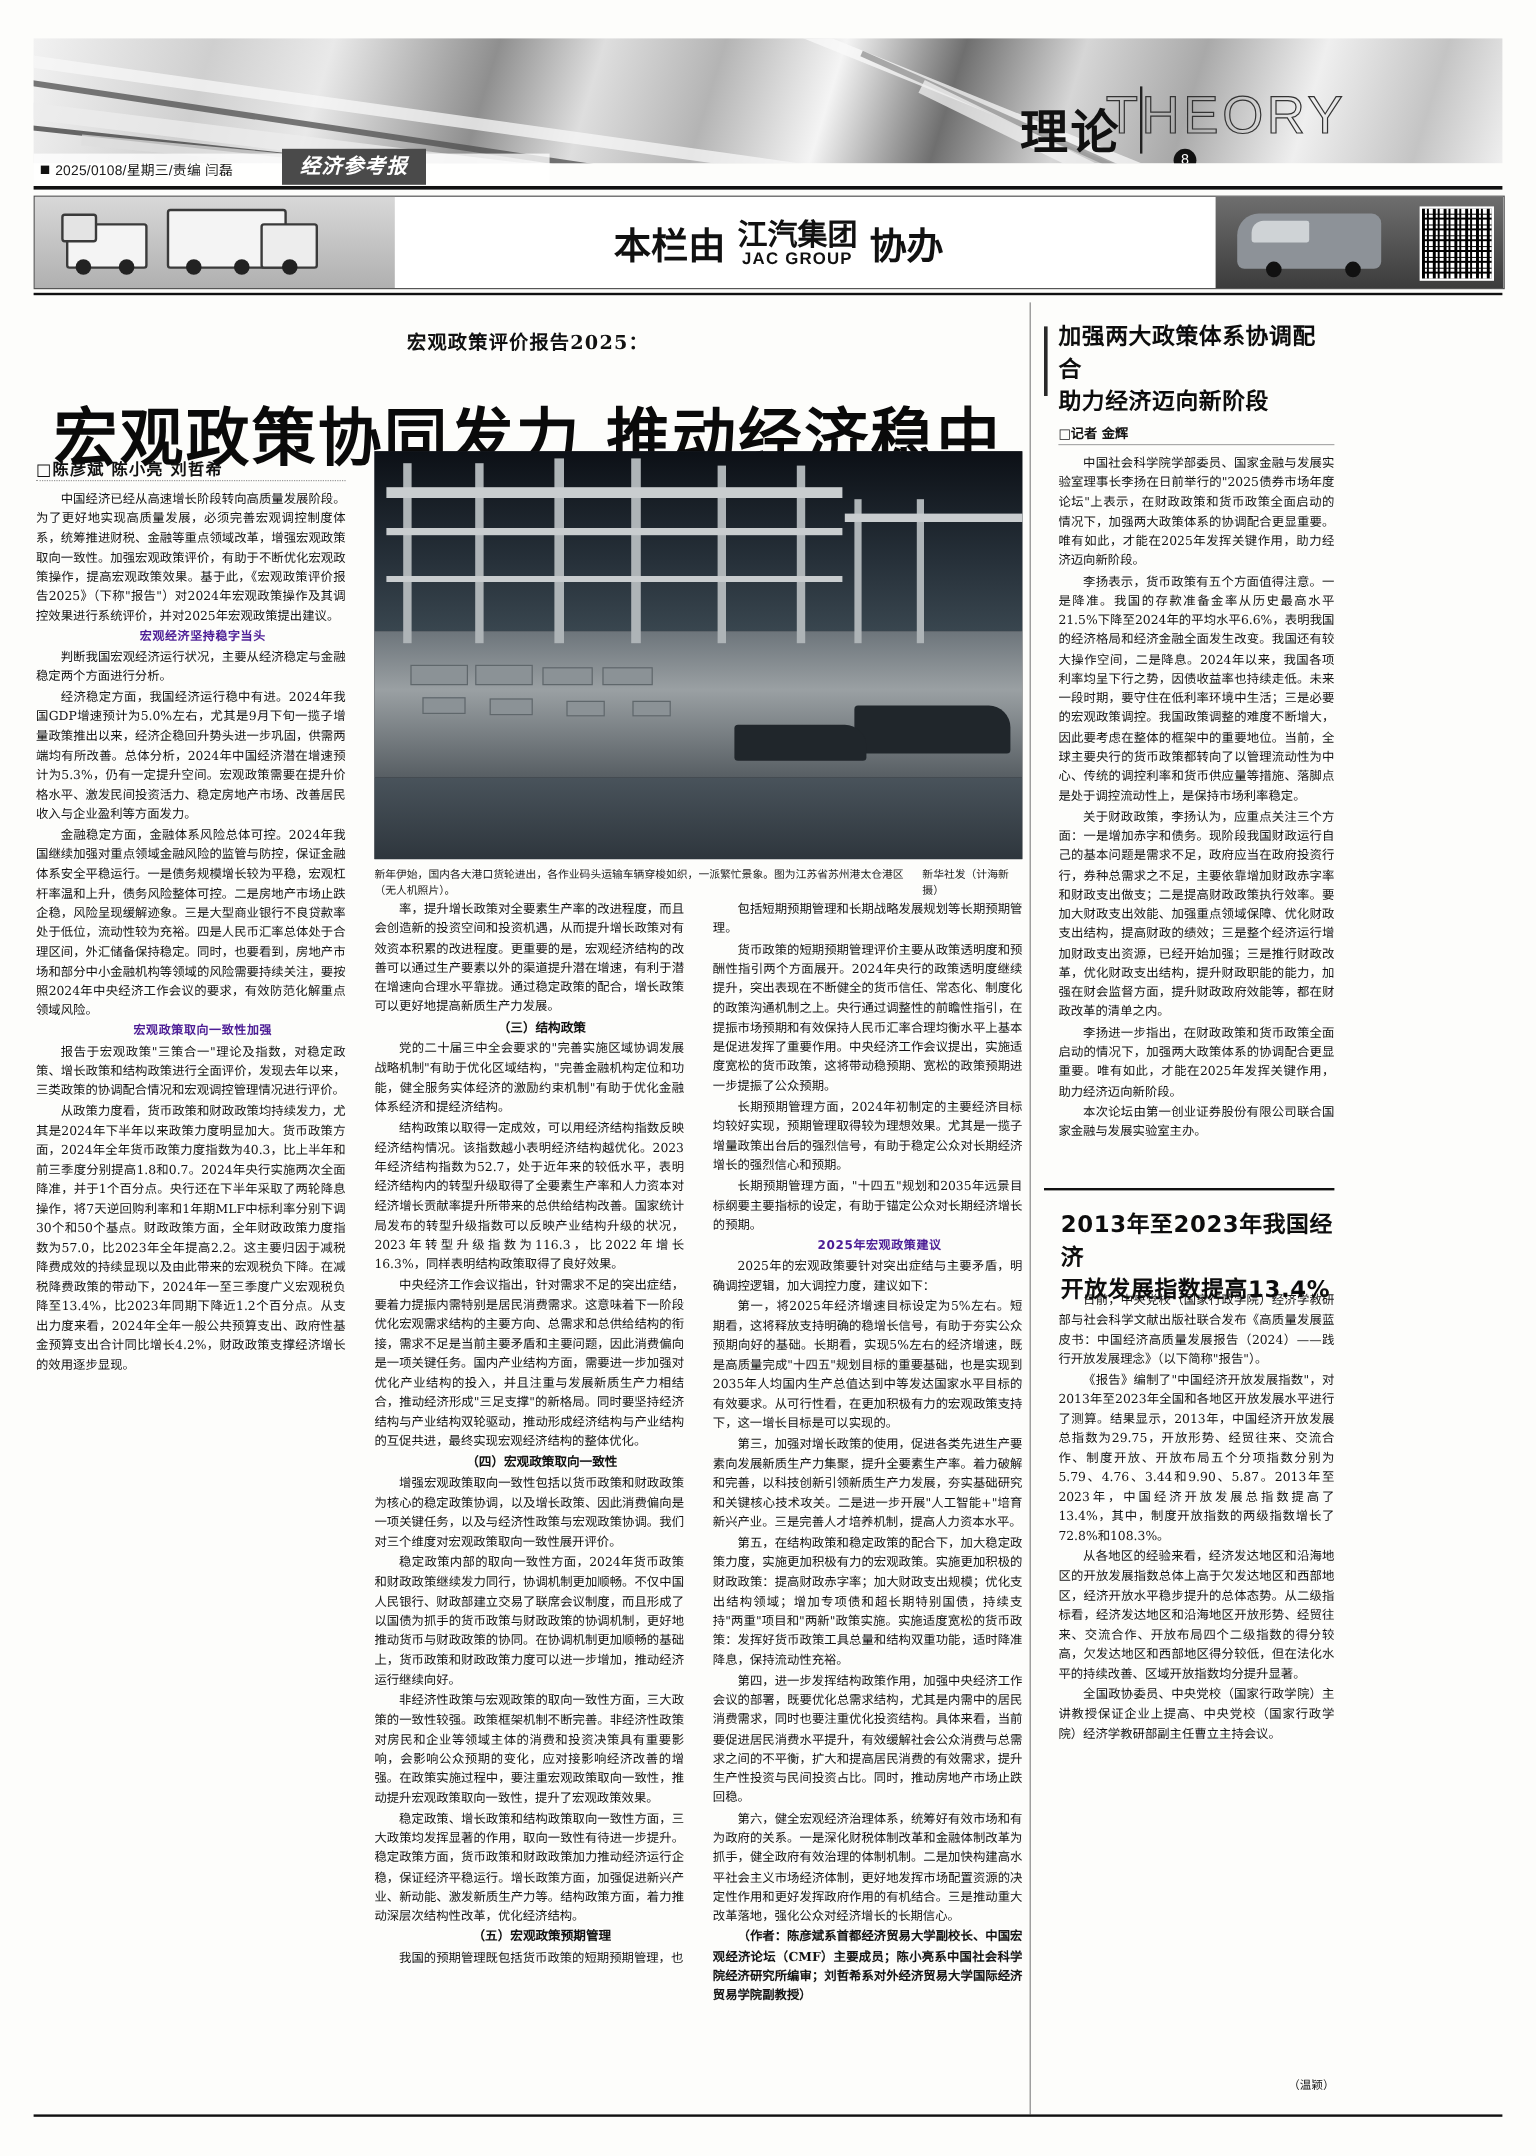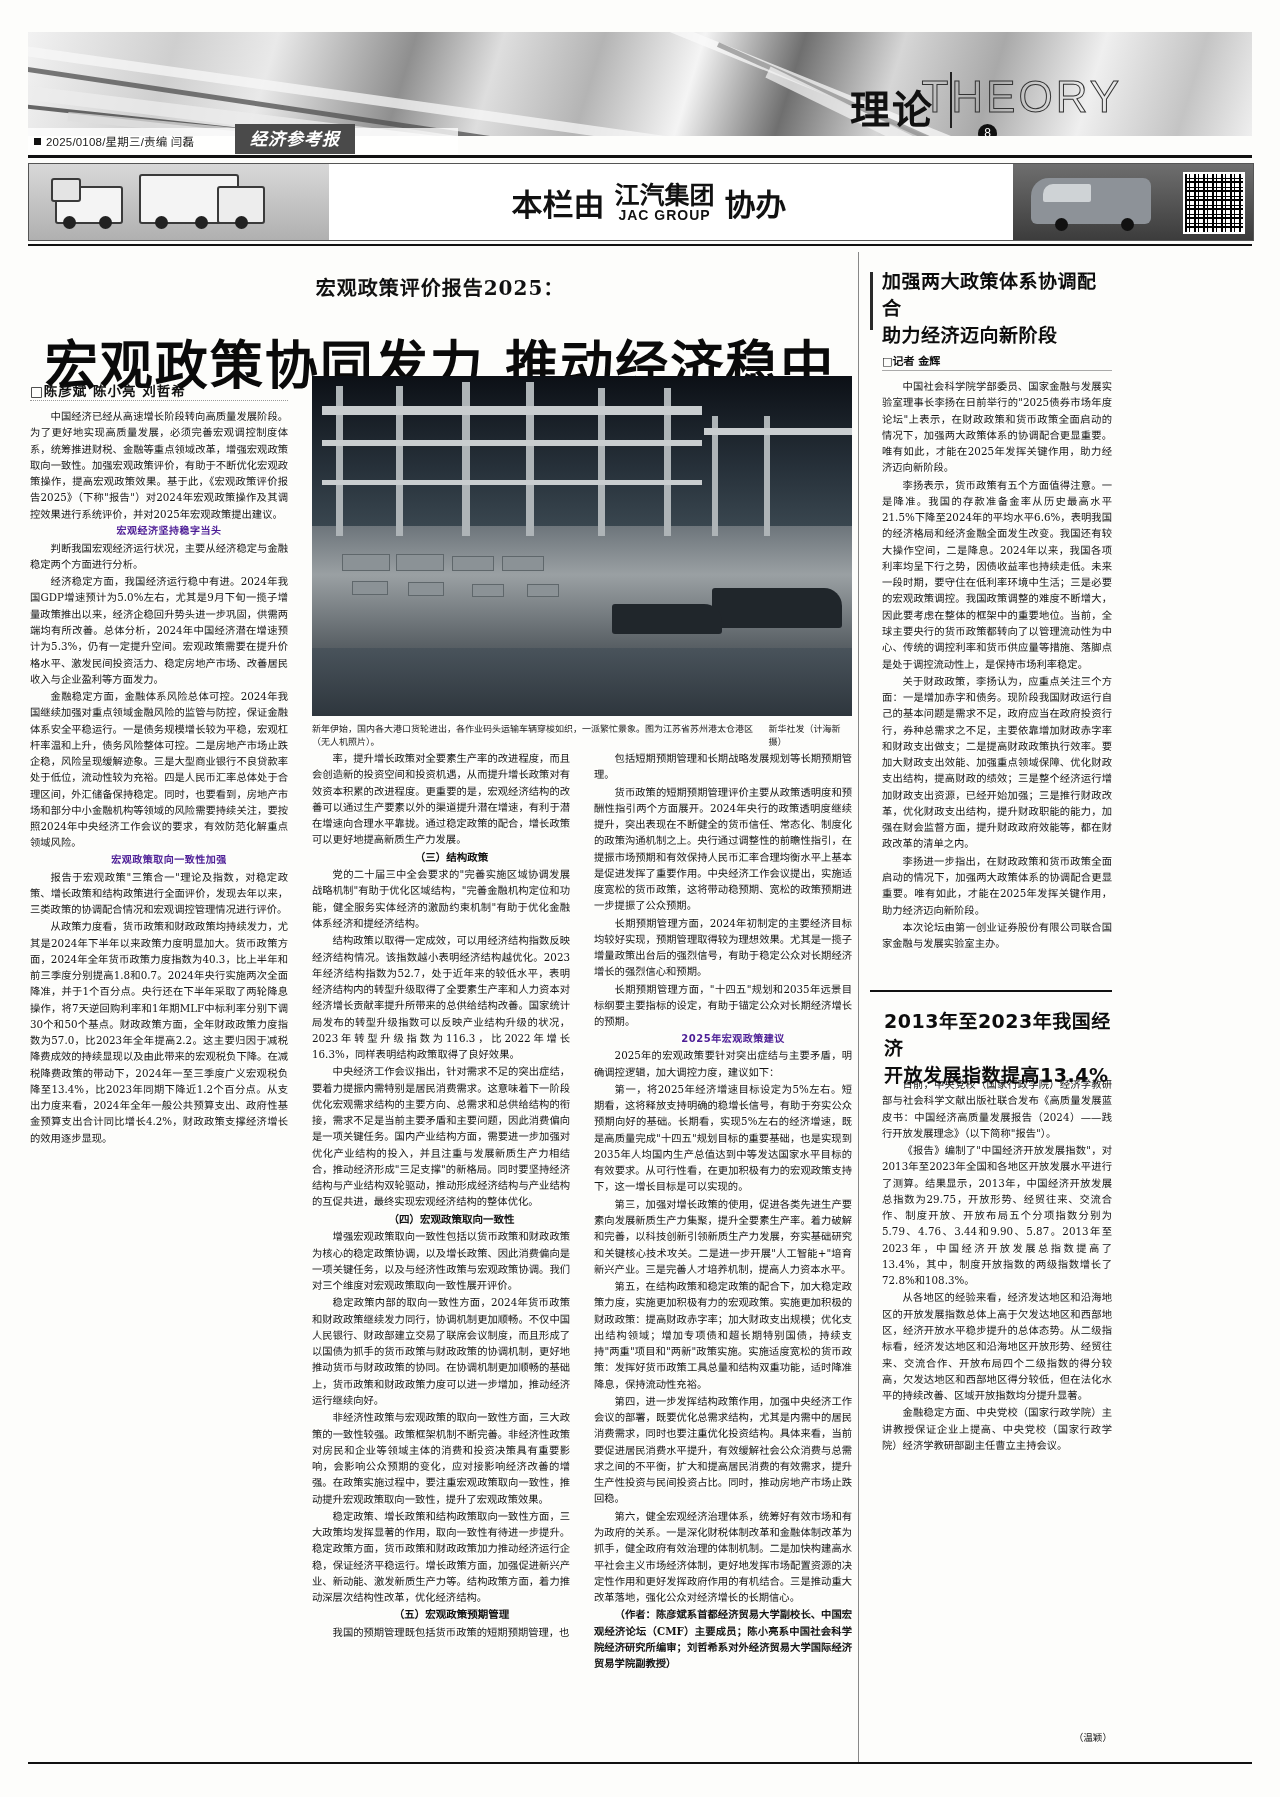--- a/index.html
+++ b/index.html
@@ -71,21 +71,21 @@
     background-image:
       linear-gradient(90deg,#000 25%,transparent 25% 50%,#000 50% 60%,transparent 60%),
       linear-gradient(0deg,#000 20%,transparent 20% 45%,#000 45% 55%,transparent 55%);
     background-size:9px 9px,9px 9px;}
   
   .rule-under-sponsor{position:absolute;left:28px;top:244px;width:1224px;height:2px;background:#111;}
   .col-divider{position:absolute;top:252px;width:1px;background:#888;}
   
   .kicker{
     position:absolute;left:30px;top:272px;width:820px;text-align:center;
-    font-size:20px;font-weight:bold;color:#111;font-family:"DejaVu Serif",serif;
+    font-size:16px;font-weight:bold;color:#111;font-family:"DejaVu Serif",serif;
     letter-spacing:1px;
   }
   .headline{
     position:absolute;left:30px;top:300px;width:820px;text-align:center;
     font-size:53px;font-weight:bold;color:#0a0a0a;font-family:"DejaVu Sans",sans-serif;
     letter-spacing:2px;line-height:1.15;
   }
   .byline{
     position:absolute;left:30px;top:380px;font-size:13.5px;font-weight:bold;color:#111;
     font-family:"DejaVu Serif",serif;letter-spacing:1px;
@@ -297,18 +297,18 @@
 
   <div class="side-rule" style="left:870px;top:990px;width:242px;height:2px;background:#111;"></div>
   <div class="side-head" style="left:884px;top:1008px;width:240px;">
     <div>2013年至2023年我国经济</div>
     <div>开放发展指数提高13.4%</div>
   </div>
   <div class="bodycol" id="side2" style="left:882px;top:1076px;width:230px;height:640px;">
       <p>日前，中央党校（国家行政学院）经济学教研部与社会科学文献出版社联合发布《高质量发展蓝皮书：中国经济高质量发展报告（2024）——践行开放发展理念》（以下简称"报告"）。</p>
       <p>《报告》编制了"中国经济开放发展指数"，对2013年至2023年全国和各地区开放发展水平进行了测算。结果显示，2013年，中国经济开放发展总指数为29.75，开放形势、经贸往来、交流合作、制度开放、开放布局五个分项指数分别为5.79、4.76、3.44和9.90、5.87。2013年至2023年，中国经济开放发展总指数提高了13.4%，其中，制度开放指数的两级指数增长了72.8%和108.3%。</p>
       <p>从各地区的经验来看，经济发达地区和沿海地区的开放发展指数总体上高于欠发达地区和西部地区，经济开放水平稳步提升的总体态势。从二级指标看，经济发达地区和沿海地区开放形势、经贸往来、交流合作、开放布局四个二级指数的得分较高，欠发达地区和西部地区得分较低，但在法化水平的持续改善、区域开放指数均分提升显著。</p>
-      <p>金融稳定方面、中央党校（国家行政学院）主讲教授保证企业上提高、中央党校（国家行政学院）经济学教研部副主任曹立主持会议。</p>
+      <p>全国政协委员、中央党校（国家行政学院）主讲教授保证企业上提高、中央党校（国家行政学院）经济学教研部副主任曹立主持会议。</p>
     </div>
   <div class="editor-note" style="left:882px;top:1730px;width:230px;">（温颖）</div>
 
   <div style="position:absolute;left:28px;top:1762px;width:1224px;height:2px;background:#111;"></div>
 </div>
 
 </body></html>

